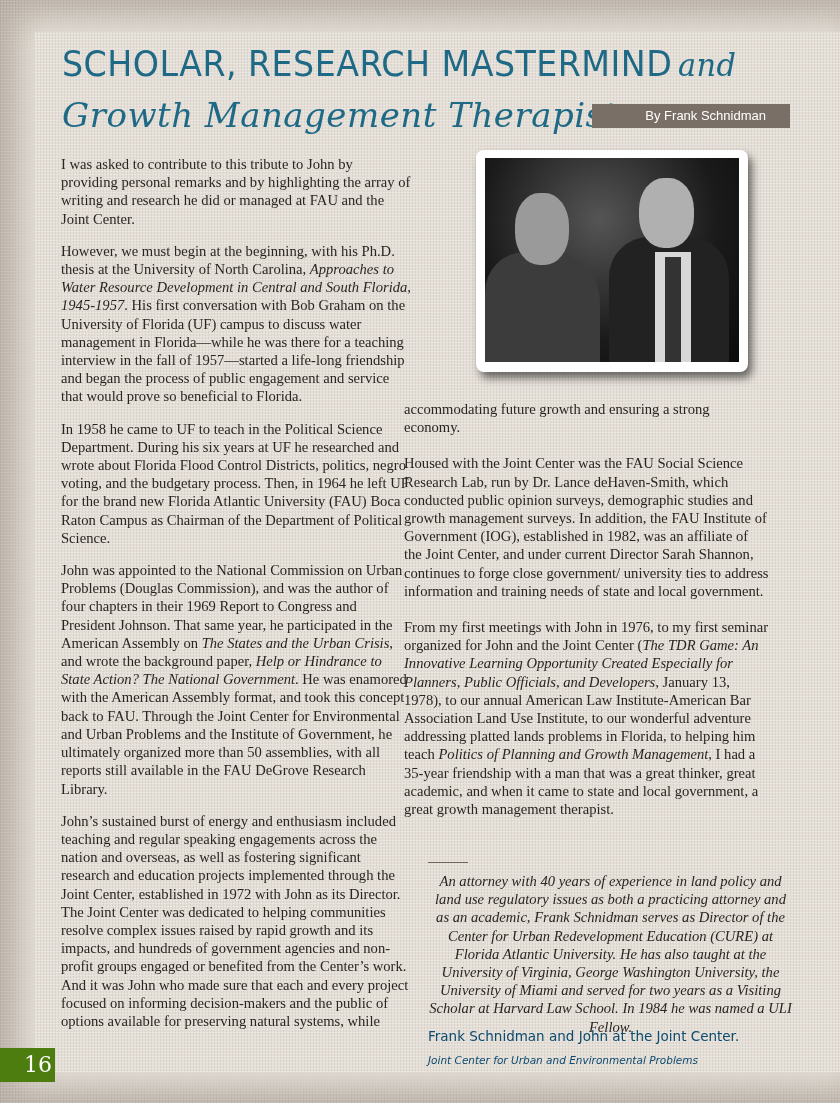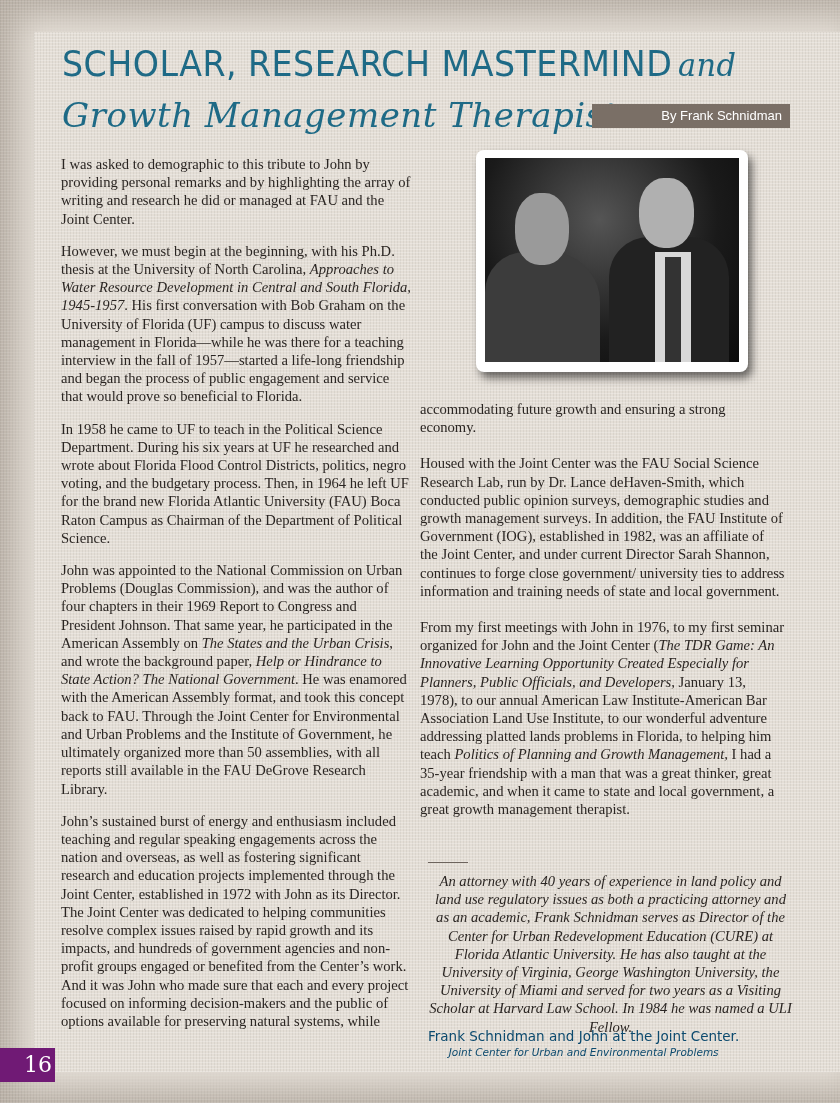--- a/index.html
+++ b/index.html
@@ -28,28 +28,28 @@
     font-family:"DejaVu Serif", serif; font-style:italic; color:#1e6a86;
   }
   .title1 .and { font-size:32px; margin-left:6px; }
   .title2 {
     position:absolute; left:62px; top:95px; font-size:34px; white-space:nowrap;
     letter-spacing:0.5px;
   }
   .byline {
     position:absolute; left:592px; top:104px; width:198px; height:24px;
     background:#7a6f66; color:#fff; font-family:"Liberation Sans", sans-serif;
-    font-size:13px; text-align:right; line-height:24px; padding-right:8px; box-sizing:border-box;
+    font-size:13px; text-align:right; line-height:24px; padding-right:24px; box-sizing:border-box;
   }
   .col {
     position:absolute; font-size:14.6px; line-height:18.2px; color:#2a2522;
   }
   .col p { margin:0 0 14px 0; }
   .col-left { left:61px; top:155px; width:350px; }
-  .col-right-top { left:420px; top:400px; width:365px; }
+  .col-right-top { left:404px; top:400px; width:365px; }
   .col-right-bottom { left:428px; top:872px; width:365px;text-align:center; }
   .photo-frame {
     position:absolute; left:476px; top:150px; width:272px; height:222px;
     background:#fff; border-radius:8px; box-shadow:4px 6px 8px rgba(0,0,0,0.55);
   }
   .photo {
     position:absolute; left:9px; top:8px; width:254px; height:204px;
     background:radial-gradient(ellipse at 45% 30%, #555 0%, #1a1a1a 60%, #0b0b0b 100%);
     overflow:hidden;
   }
@@ -59,39 +59,39 @@
   .person-right-shirt { position:absolute; right:48px; bottom:0; width:36px; height:110px; background:#d8d8d8; }
   .person-right-tie { position:absolute; right:58px; bottom:0; width:16px; height:105px; background:#333; }
   .person-right-head { position:absolute; right:45px; top:20px; width:55px; height:70px; background:#b0b0b0; border-radius:45%; }
   .divider {
     position:absolute; left:428px; top:862px; width:40px; height:1px; background:#6d645d;
   }
   .caption {
     position:absolute; left:428px; top:1028px; font-family:"DejaVu Sans", sans-serif; color:#0c4a6e;
   }
   .caption .c1 { font-size:13.5px; display:block; }
-  .caption .c2 { font-size:10.5px; font-style:italic; display:block; margin-top:2px;text-align:center; }
+  .caption .c2 { font-size:10.5px; font-style:italic; display:block; margin-top:10px; }
   .page-num {
-    position:absolute; left:0; top:1048px; width:55px; height:34px; background:#701a75;
+    position:absolute; left:0; top:1048px; width:55px; height:34px; background:#4d7c0f;
     color:#fff; font-family:"DejaVu Serif", serif; font-size:22px; text-align:right;
     line-height:34px; padding-right:3px; box-sizing:border-box;
   }
   i { font-style:italic; }
 </style>
 </head>
 <body>
 
 <div class="panel"></div>
 
 <div class="title1"><span>SCHOLAR, RESEARCH MASTERMIND</span><span class="and">and</span></div>
 <div class="title2">Growth Management Therapist</div>
 <div class="byline">By Frank Schnidman</div>
 
 <div class="col col-left">
-  <p><span>I was asked to demographic to this tribute to John by providing personal remarks and by highlighting the array of writing and research he did or managed at FAU and the Joint Center.</span></p>
+  <p><span>I was asked to contribute to this tribute to John by providing personal remarks and by highlighting the array of writing and research he did or managed at FAU and the Joint Center.</span></p>
   <p><span>However, we must begin at the beginning, with his Ph.D. thesis at the University of North Carolina, </span><i>Approaches to Water Resource Development in Central and South Florida, 1945-1957</i><span>.  His first conversation with Bob Graham on the University of Florida (UF) campus to discuss water management in Florida—while he was there for a teaching interview in the fall of 1957—started a life-long friendship and began the process of public engagement and service that would prove so beneficial to Florida.</span></p>
   <p><span>In 1958 he came to UF to teach in the Political Science Department. During his six years at UF he researched and wrote about Florida Flood Control Districts, politics, negro voting, and the budgetary process.  Then, in 1964 he left UF for the brand new Florida Atlantic University (FAU) Boca Raton Campus as Chairman of the Department of Political Science.</span></p>
   <p><span>John was appointed to the National Commission on Urban Problems (Douglas Commission), and was the author of four chapters in their 1969 Report to Congress and President Johnson.  That same year, he participated in the American Assembly on </span><i>The States and the Urban Crisis</i><span>, and wrote the background paper, </span><i>Help or Hindrance to State Action? The National Government</i><span>. He was enamored with the American Assembly format, and took this concept back to FAU. Through the Joint Center for Environmental and Urban Problems and the Institute of Government, he ultimately organized more than 50 assemblies, with all reports still available in the FAU DeGrove Research Library.</span></p>
   <p><span>John’s sustained burst of energy and enthusiasm included teaching and regular speaking engagements across the nation and overseas, as well as fostering significant research and education projects implemented through the Joint Center, established in 1972 with John as its Director. The Joint Center was dedicated to helping communities resolve complex issues raised by rapid growth and its impacts, and hundreds of government agencies and non-profit groups engaged or benefited from the Center’s work.  And it was John who made sure that each and every project focused on informing decision-makers and the public of options available for preserving natural systems, while</span></p>
 </div>
 
 <div class="photo-frame">
   <div class="photo">
     <div class="person-left-body"></div>
     <div class="person-left-head"></div>

